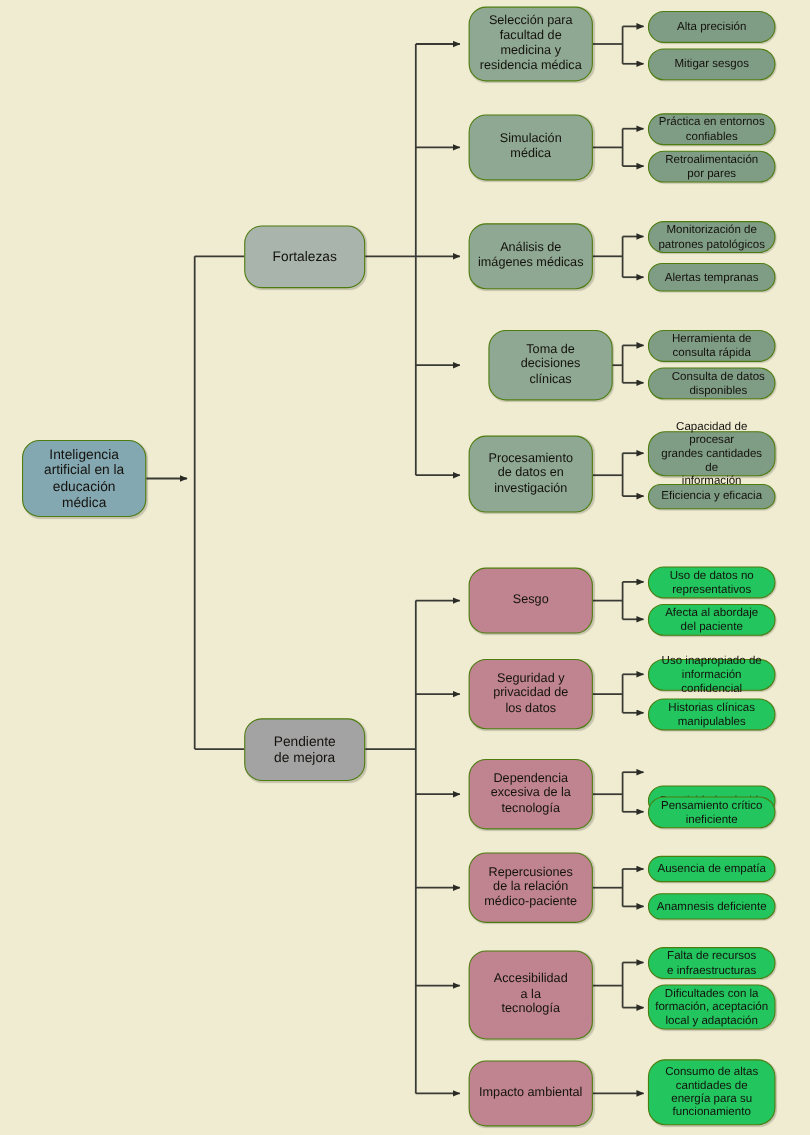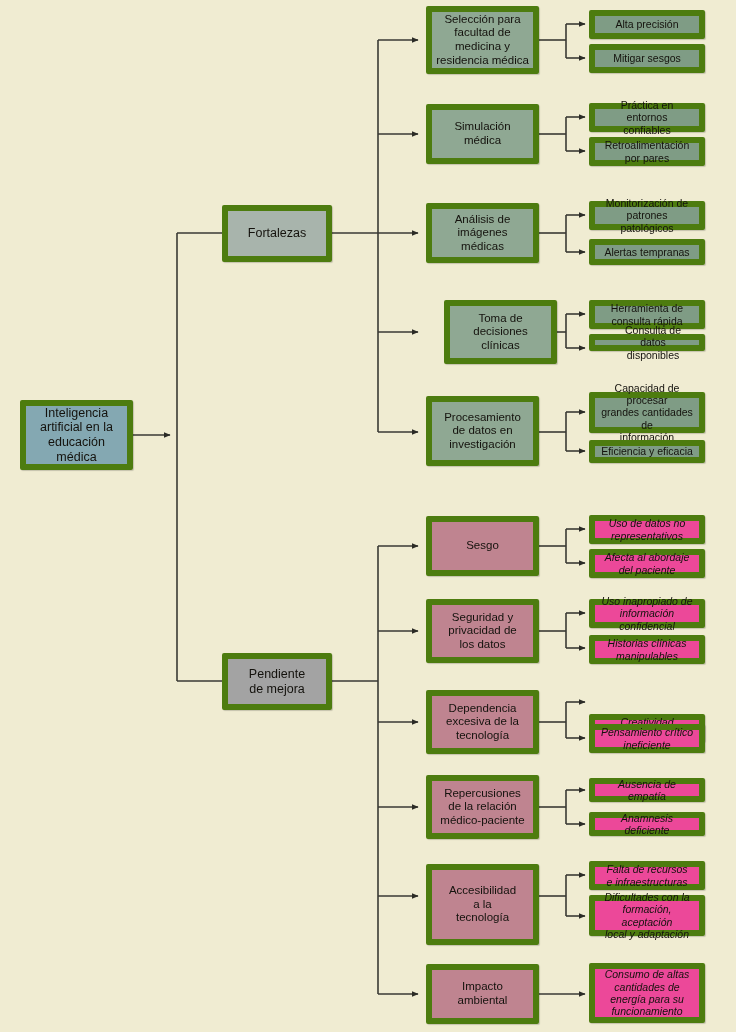--- a/index.html
+++ b/index.html
@@ -21,22 +21,22 @@
     position: absolute; left: 0; top: 0;
     width: 736px; height: 1032px;
     pointer-events: none;
   }
   .node {
     position: absolute;
     display: flex;
     align-items: center;
     justify-content: center;
     text-align: center;
-    border: 6px solid #4d7c0f;
-    border-radius: 2px;
+    border: 1px solid #4d7c0f;
+    border-radius: 16px;
     color: #14120d;
     line-height: 1.18;
     padding: 2px 4px;
     box-shadow: 1px 1px 1px rgba(0,0,0,0.18);
     white-space: pre-line;
   }
   .root {
     background: #84a8b2;
     font-size: 12.5px;
   }
@@ -54,23 +54,22 @@
   }
   .mid-pink {
     background: #bf8490;
     font-size: 11.5px;
   }
   .leaf-green {
     background: #7f9c85;
     font-size: 10.5px;
   }
   .leaf-pink {
-    background: #ec4899;
+    background: #22c55e;
     font-size: 10.5px;
-    font-style: italic;
   }
 </style>
 </head>
 <body>
 
 <div id="canvas">
 
   <svg class="links" viewBox="0 0 736 1032">
     <defs>
       <marker id="arrow" markerWidth="7" markerHeight="7" refX="6.4" refY="3" orient="auto" markerUnits="userSpaceOnUse">
@@ -186,21 +185,21 @@
 confiables</div>
   <div class="node leaf-green" style="left:589px; top:137px; width:116px; height:29px;">Retroalimentación
 por pares</div>
 
   <div class="node leaf-green" style="left:589px; top:201px; width:116px; height:29px;">Monitorización de
 patrones patológicos</div>
   <div class="node leaf-green" style="left:589px; top:239px; width:116px; height:26px;">Alertas tempranas</div>
 
   <div class="node leaf-green" style="left:589px; top:300px; width:116px; height:29px;">Herramienta de
 consulta rápida</div>
-  <div class="node leaf-green" style="left:589px; top:334px; width:116px; height:17px;padding-left:16px;">Consulta de datos
+  <div class="node leaf-green" style="left:589px; top:334px; width:116px; height:29px;padding-left:16px;">Consulta de datos
 disponibles</div>
 
   <div class="node leaf-green" style="left:589px; top:392px; width:116px; height:41px;">Capacidad de procesar
 grandes cantidades de
 información</div>
   <div class="node leaf-green" style="left:589px; top:440px; width:116px; height:23px;">Eficiencia y eficacia</div>
 
   <div class="node mid-pink" style="left:426px; top:516px; width:113px; height:60px;">Sesgo</div>
   <div class="node mid-pink" style="left:426px; top:599px; width:113px; height:64px;">Seguridad y
 privacidad de

